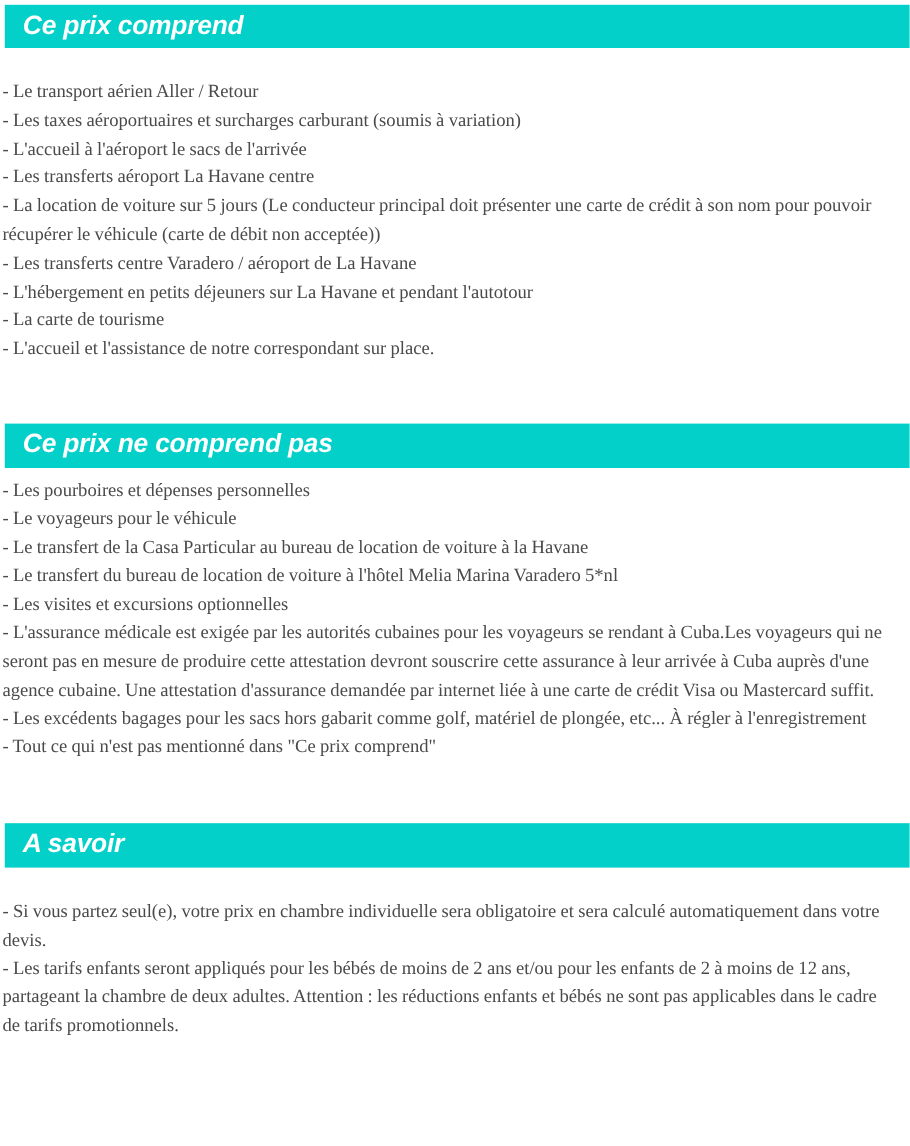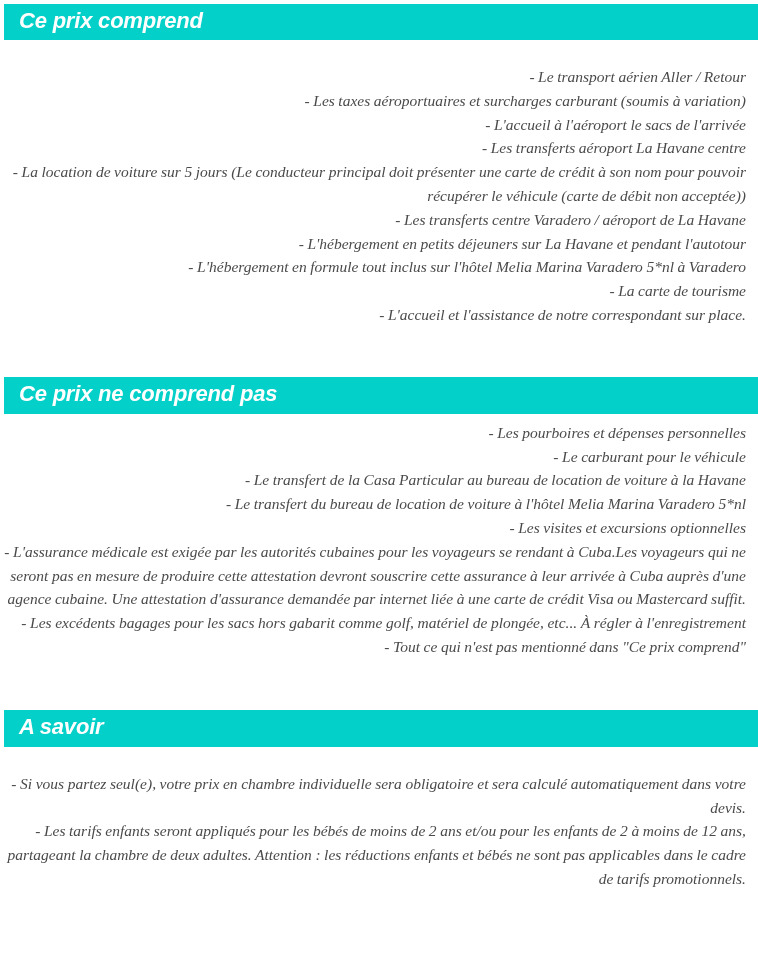--- a/index.html
+++ b/index.html
@@ -40,26 +40,25 @@
     display: block;
   }
   .section-body {
     padding: 0 12px 0 2px;
     box-sizing: border-box;
     width: 100%;
   }
   .body-line {
     color: #4a4a4a;
     font-family: "Liberation Serif", serif;
-    font-style: italic;
     font-size: 15.5px;
     line-height: 23.8px;
     margin: 0;
     padding: 0;
-    text-align: right;
+    text-align: left;
     word-spacing: -0.3px;
   }
   .section-1 .section-body { padding-top: 21px; }
   .section-2 .section-body { padding-top: 3px; }
   .section-3 .section-body { padding-top: 21px; }
 
   .gap-after-1 { height: 46px; }
   .gap-after-2 { height: 47px; }
 
   .section-1 .section-header { padding-top: 5px; padding-bottom: 7px; }
@@ -74,35 +73,34 @@
       <span class="section-header-title">Ce prix comprend</span>
     </div>
     <div class="section-body">
       <p class="body-line">- Le transport aérien Aller / Retour</p>
       <p class="body-line">- Les taxes aéroportuaires et surcharges carburant (soumis à variation)</p>
       <p class="body-line">- L'accueil à l'aéroport le sacs de l'arrivée</p>
       <p class="body-line">- Les transferts aéroport La Havane centre</p>
       <p class="body-line">- La location de voiture sur 5 jours (Le conducteur principal doit présenter une carte de crédit à son nom pour pouvoir récupérer le véhicule (carte de débit non acceptée))</p>
       <p class="body-line">- Les transferts centre Varadero / aéroport de La Havane</p>
       <p class="body-line">- L'hébergement en petits déjeuners sur La Havane et pendant l'autotour</p>
-      <p class="body-line">- L'hébergement en formule tout inclus sur l'hôtel Melia Marina Varadero 5*nl à Varadero</p>
       <p class="body-line">- La carte de tourisme</p>
       <p class="body-line">- L'accueil et l'assistance de notre correspondant sur place.</p>
     </div>
   </div>
 
   <div class="gap-after-1"></div>
 
   <div class="section section-2">
     <div class="section-header">
       <span class="section-header-title">Ce prix ne comprend pas</span>
     </div>
     <div class="section-body">
       <p class="body-line">- Les pourboires et dépenses personnelles</p>
-      <p class="body-line">- Le carburant pour le véhicule</p>
+      <p class="body-line">- Le voyageurs pour le véhicule</p>
       <p class="body-line">- Le transfert de la Casa Particular au bureau de location de voiture à la Havane</p>
       <p class="body-line">- Le transfert du bureau de location de voiture à l'hôtel Melia Marina Varadero 5*nl</p>
       <p class="body-line">- Les visites et excursions optionnelles</p>
       <p class="body-line">- L'assurance médicale est exigée par les autorités cubaines pour les voyageurs se rendant à Cuba.Les voyageurs qui ne seront pas en mesure de produire cette attestation devront souscrire cette assurance à leur arrivée à Cuba auprès d'une agence cubaine. Une attestation d'assurance demandée par internet liée à une carte de crédit Visa ou Mastercard suffit.</p>
       <p class="body-line">- Les excédents bagages pour les sacs hors gabarit comme golf, matériel de plongée, etc... À régler à l'enregistrement</p>
       <p class="body-line">- Tout ce qui n'est pas mentionné dans "Ce prix comprend"</p>
     </div>
   </div>
 
   <div class="gap-after-2"></div>

